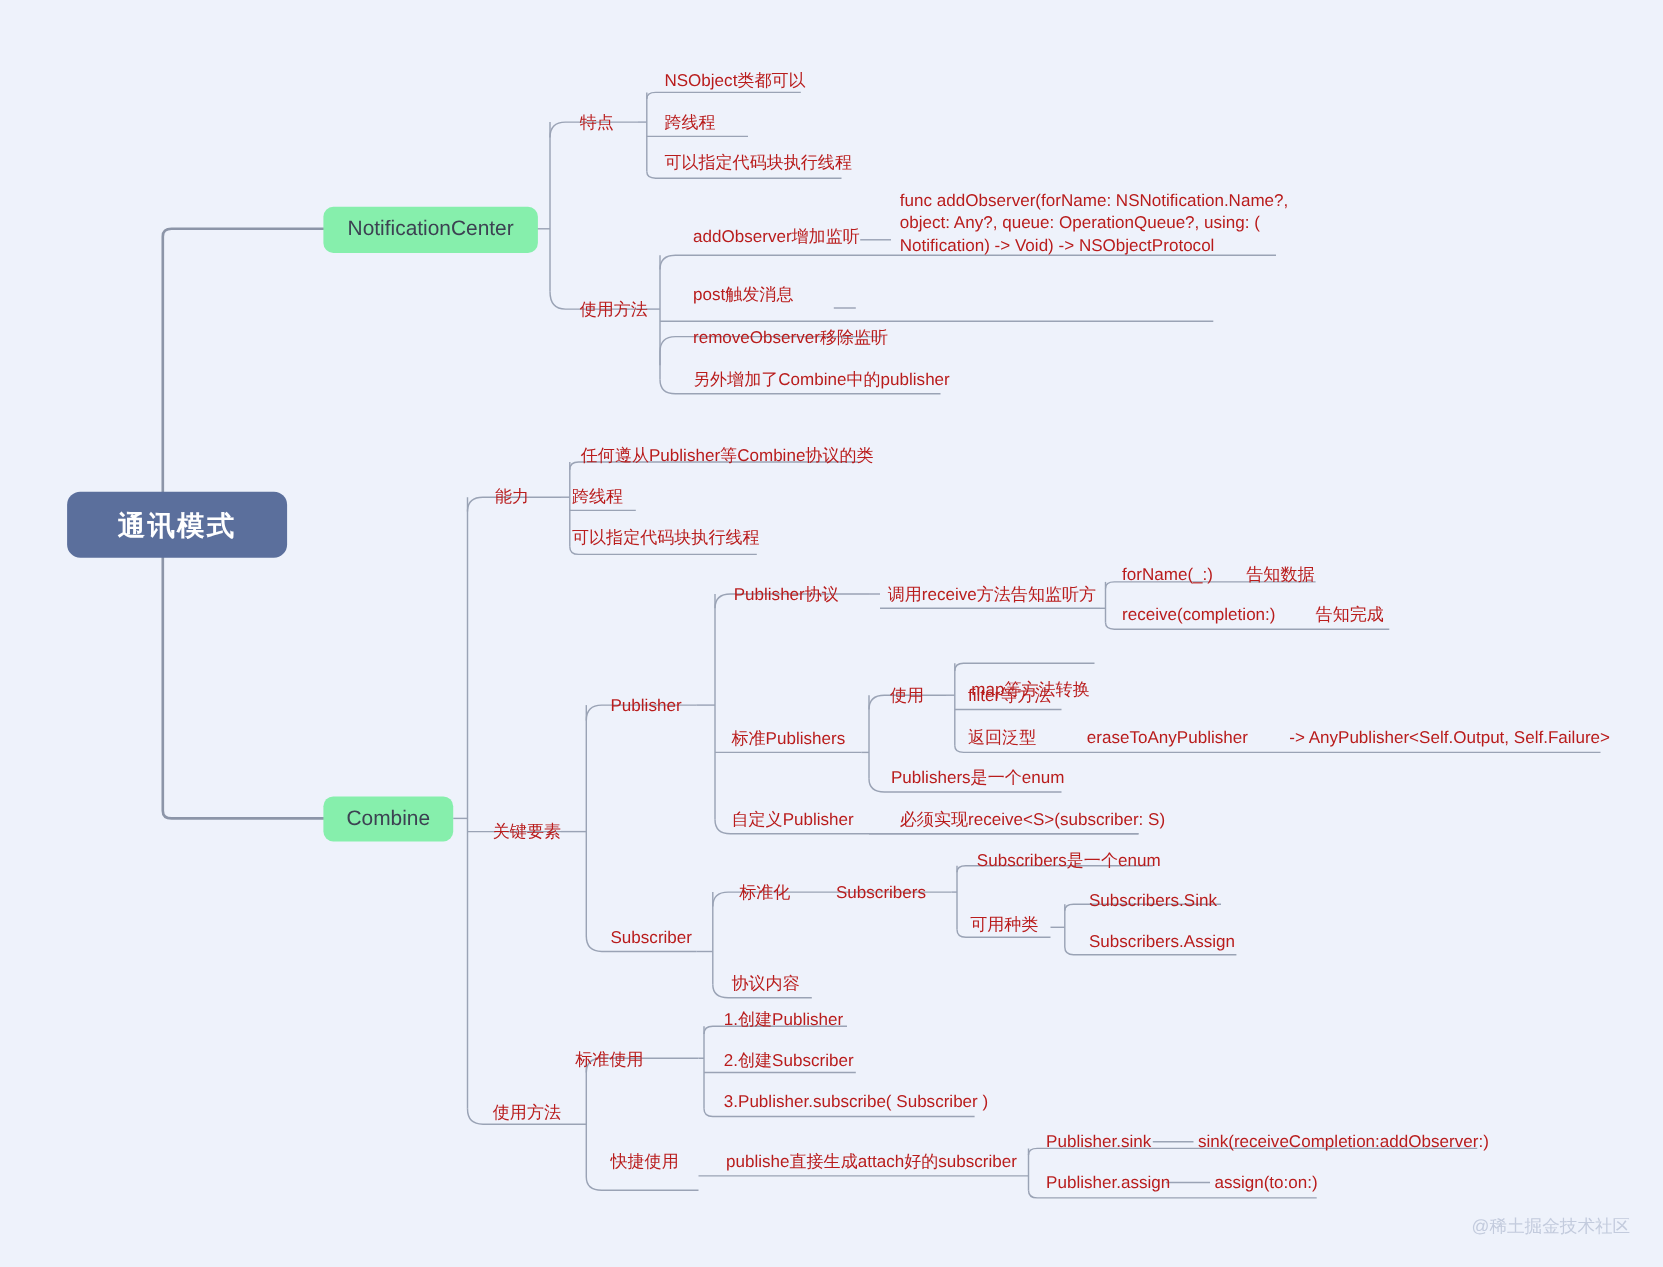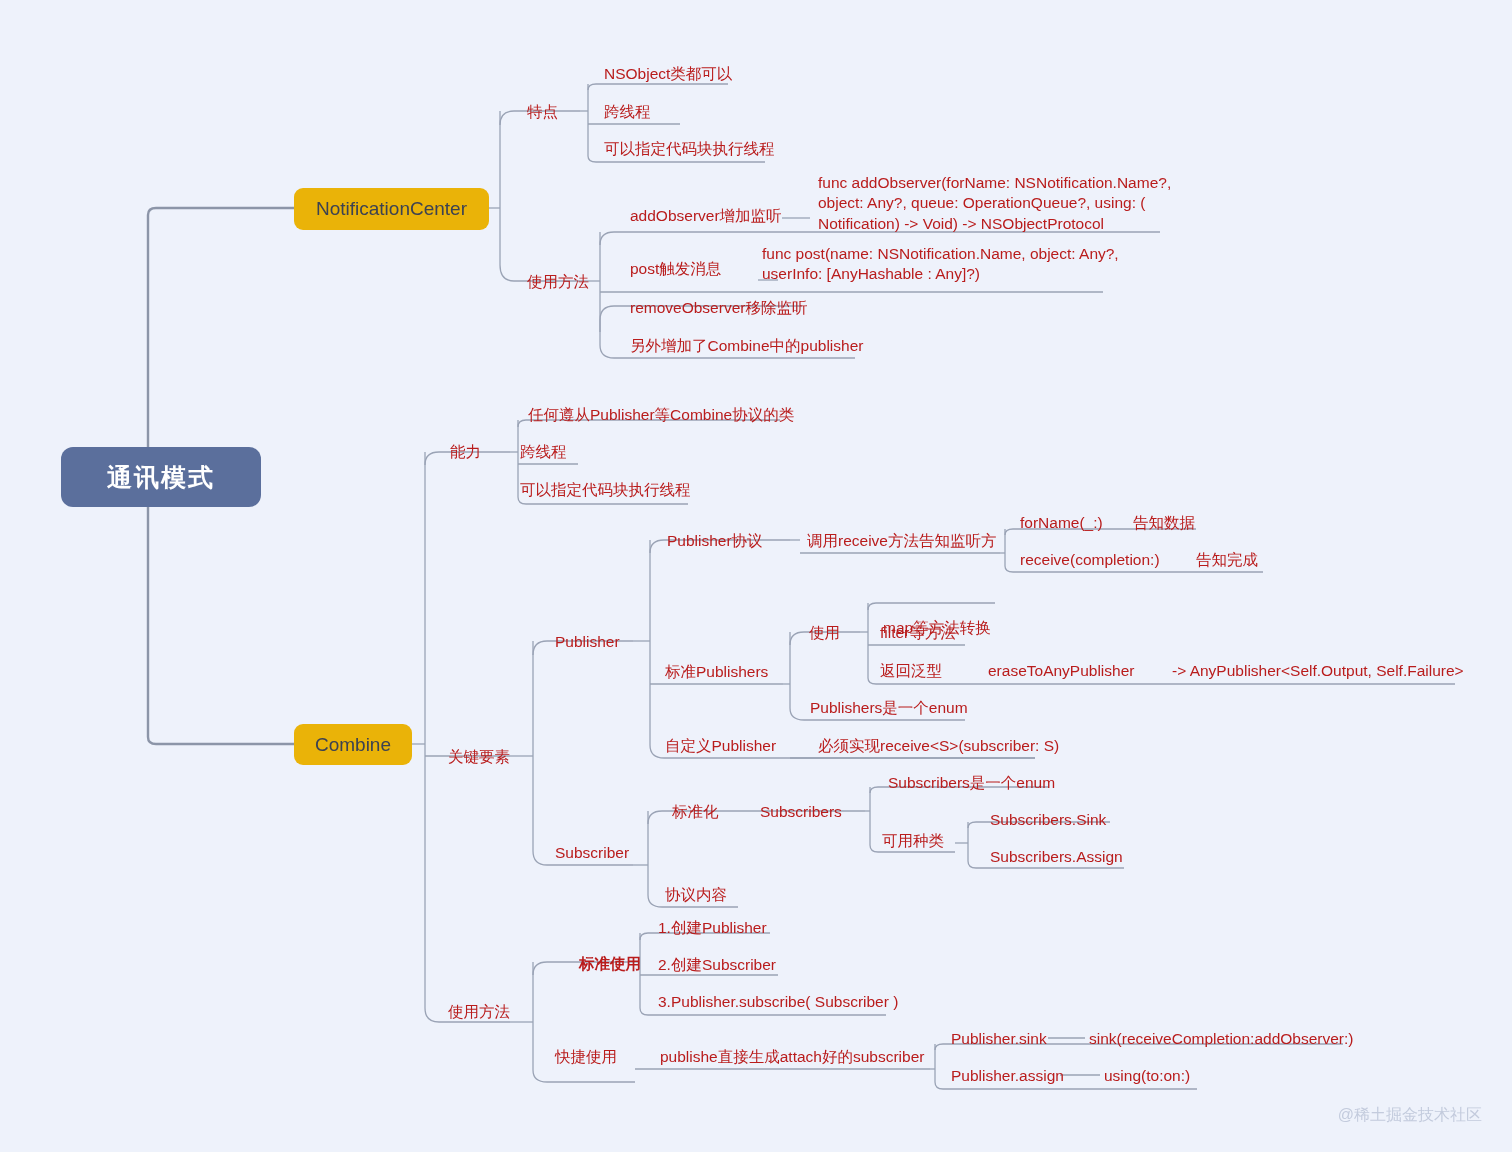--- a/index.html
+++ b/index.html
@@ -36,21 +36,21 @@
   }
   .chip.root {
     background: #5b6f9c;
     color: #ffffff;
     font-size: 25px;
     font-weight: bold;
     letter-spacing: 2px;
     border-radius: 12px;
   }
   .chip.l1 {
-    background: #eab308;
+    background: #86efac;
     color: #3c4252;
     font-size: 19px;
     border-radius: 9px;
   }
   
   .lbl {
     position: absolute;
     color: #b91c1c;
     white-space: nowrap;
     line-height: 1.32;
@@ -212,22 +212,20 @@
   <div class="lbl" style="left:604px; top:139px;">可以指定代码块执行线程</div>
 
   <div class="lbl cn" style="left:527px; top:272px;">使用方法</div>
 
   <div class="lbl" style="left:630px; top:206px;">addObserver增加监听</div>
   <div class="lbl multi" style="left:818px; top:173px;">func addObserver(forName: NSNotification.Name?,
 object: Any?, queue: OperationQueue?, using: (
 Notification) -&gt; Void) -&gt; NSObjectProtocol</div>
 
   <div class="lbl" style="left:630px; top:259px;">post触发消息</div>
-  <div class="lbl multi" style="left:762px; top:244px;">func post(name: NSNotification.Name, object: Any?,
-userInfo: [AnyHashable : Any]?)</div>
 
   <div class="lbl" style="left:630px; top:298px;">removeObserver移除监听</div>
   <div class="lbl" style="left:630px; top:336px;">另外增加了Combine中的publisher</div>
 
   <div class="lbl cn" style="left:450px; top:442px;">能力</div>
 
   <div class="lbl" style="left:528px; top:405px;">任何遵从Publisher等Combine协议的类</div>
   <div class="lbl" style="left:520px; top:442px;">跨线程</div>
   <div class="lbl" style="left:520px; top:480px;">可以指定代码块执行线程</div>
 
@@ -266,28 +264,28 @@
   <div class="lbl" style="left:888px; top:773px;">Subscribers是一个enum</div>
 
   <div class="lbl cn" style="left:882px; top:831px;">可用种类</div>
   <div class="lbl" style="left:990px; top:810px;">Subscribers.Sink</div>
   <div class="lbl" style="left:990px; top:847px;">Subscribers.Assign</div>
 
   <div class="lbl cn" style="left:665px; top:885px;">协议内容</div>
 
   <div class="lbl cn" style="left:448px; top:1002px;">使用方法</div>
 
-  <div class="lbl cn" style="left:579px; top:954px;font-weight:bold;">标准使用</div>
+  <div class="lbl cn" style="left:523px; top:954px;">标准使用</div>
   <div class="lbl" style="left:658px; top:918px;">1.创建Publisher</div>
   <div class="lbl" style="left:658px; top:955px;">2.创建Subscriber</div>
   <div class="lbl" style="left:658px; top:992px;">3.Publisher.subscribe( Subscriber )</div>
 
   <div class="lbl cn" style="left:555px; top:1047px;">快捷使用</div>
   <div class="lbl" style="left:660px; top:1047px;">publishe直接生成attach好的subscriber</div>
 
   <div class="lbl" style="left:951px; top:1029px;">Publisher.sink</div>
   <div class="lbl" style="left:1089px; top:1029px;">sink(receiveCompletion:addObserver:)</div>
   <div class="lbl" style="left:951px; top:1066px;">Publisher.assign</div>
-  <div class="lbl" style="left:1104px; top:1066px;">using(to:on:)</div>
+  <div class="lbl" style="left:1104px; top:1066px;">assign(to:on:)</div>
 
   <div class="watermark">@稀土掘金技术社区</div>
 
 </div>
 
 </body></html>

